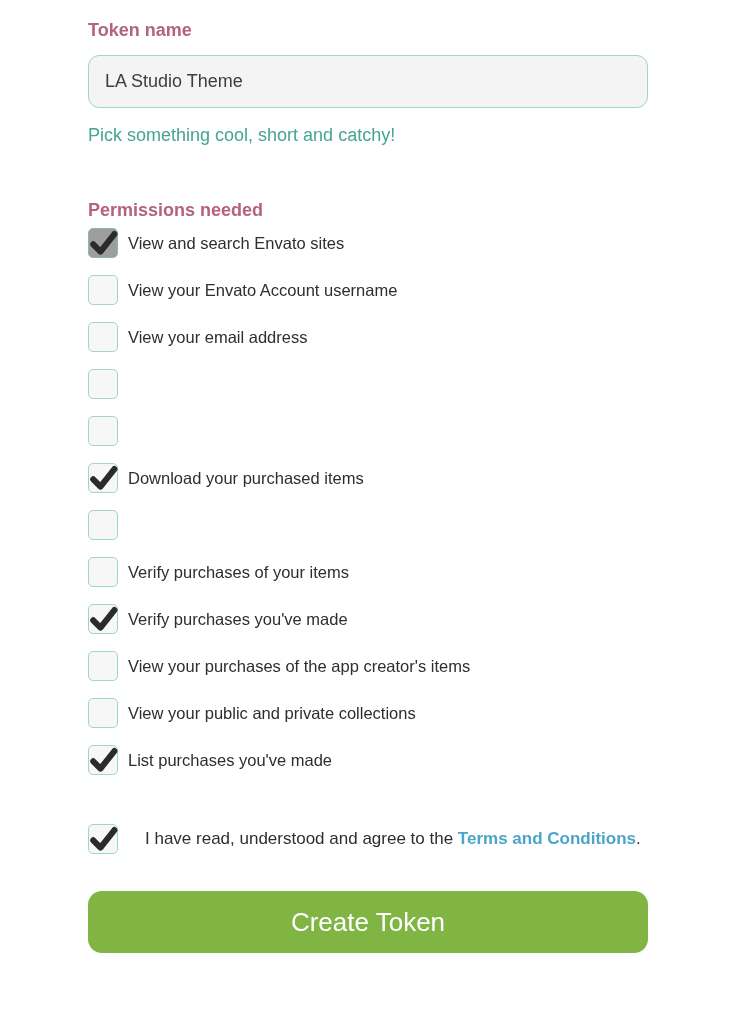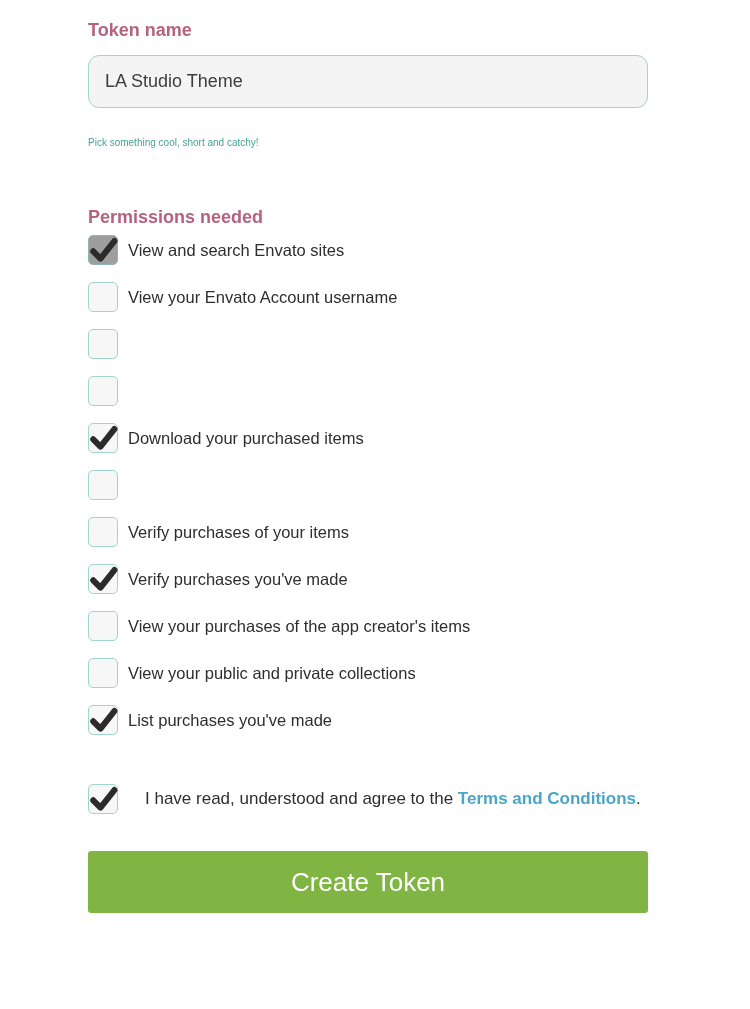--- a/index.html
+++ b/index.html
@@ -21,22 +21,22 @@
     display: block; box-sizing: border-box;
     width: 560px; height: 53px;
     margin-top: 16px; padding: 0 16px;
     background: var(--field-bg, #f4f4f4);
     border: 1px solid var(--field-border-teal, #9fd6cc);
     border-radius: 11px;
     font-family: inherit; font-size: 18px; color: #3d3d3d;
     outline: none;
   }
   .helper {
-    margin-top: 26px;
-    font-size: 10px; line-height: 17px;
+    margin-top: 19px;
+    font-size: 18px; line-height: 17px;
     color: var(--helper-teal, #45a492);
   }
   .perms-label { margin-top: 58px; margin-bottom: 9px; }
 
   .perm-row { display: flex; align-items: center; height: 30px; margin-bottom: 17px; text-align: right; }
   .checkbox {
     position: relative; flex: 0 0 30px;
     width: 30px; height: 30px; box-sizing: border-box;
     background: var(--checkbox-bg, #f7f7f7);
     border: 1px solid var(--field-border-teal, #9fd6cc);
@@ -60,21 +60,21 @@
   .agree-row { display: flex; align-items: center; margin-top: 49px; height: 30px; }
   .agree-text { margin-left: 27px; font-size: 17px; color: #2e2e2e; }
   .agree-link {
     color: var(--link-blue, #4aa5c9);
     font-weight: bold; text-decoration: none; cursor: pointer;
   }
   .create-btn {
     display: block; box-sizing: border-box;
     margin-top: 37px; width: 560px; height: 62px;
     background: var(--button-green, #80b544);
-    border: none; border-radius: 3px;
+    border: none; border-radius: 14px;
     color: #ffffff; font-family: inherit; font-size: 26px; font-weight: normal;
     cursor: pointer;
   }
 </style>
 </head>
 <body>
 
 <div class="page">
 
   <label class="field-label">Token name</label>
@@ -95,20 +95,26 @@
     <span class="perm-label">View and search Envato sites</span>
   </div>
 
   <div class="perm-row">
     <span class="checkbox">
       
     </span>
     <span class="perm-label">View your Envato Account username</span>
   </div>
 
+  <div class="perm-row">
+    <span class="checkbox">
+      
+    </span>
+    <span class="perm-label">View your email address</span>
+  </div>
 
   <div class="perm-row">
     <span class="checkbox">
       
     </span>
   </div>
 
   <div class="perm-row">
     <span class="checkbox">
       

